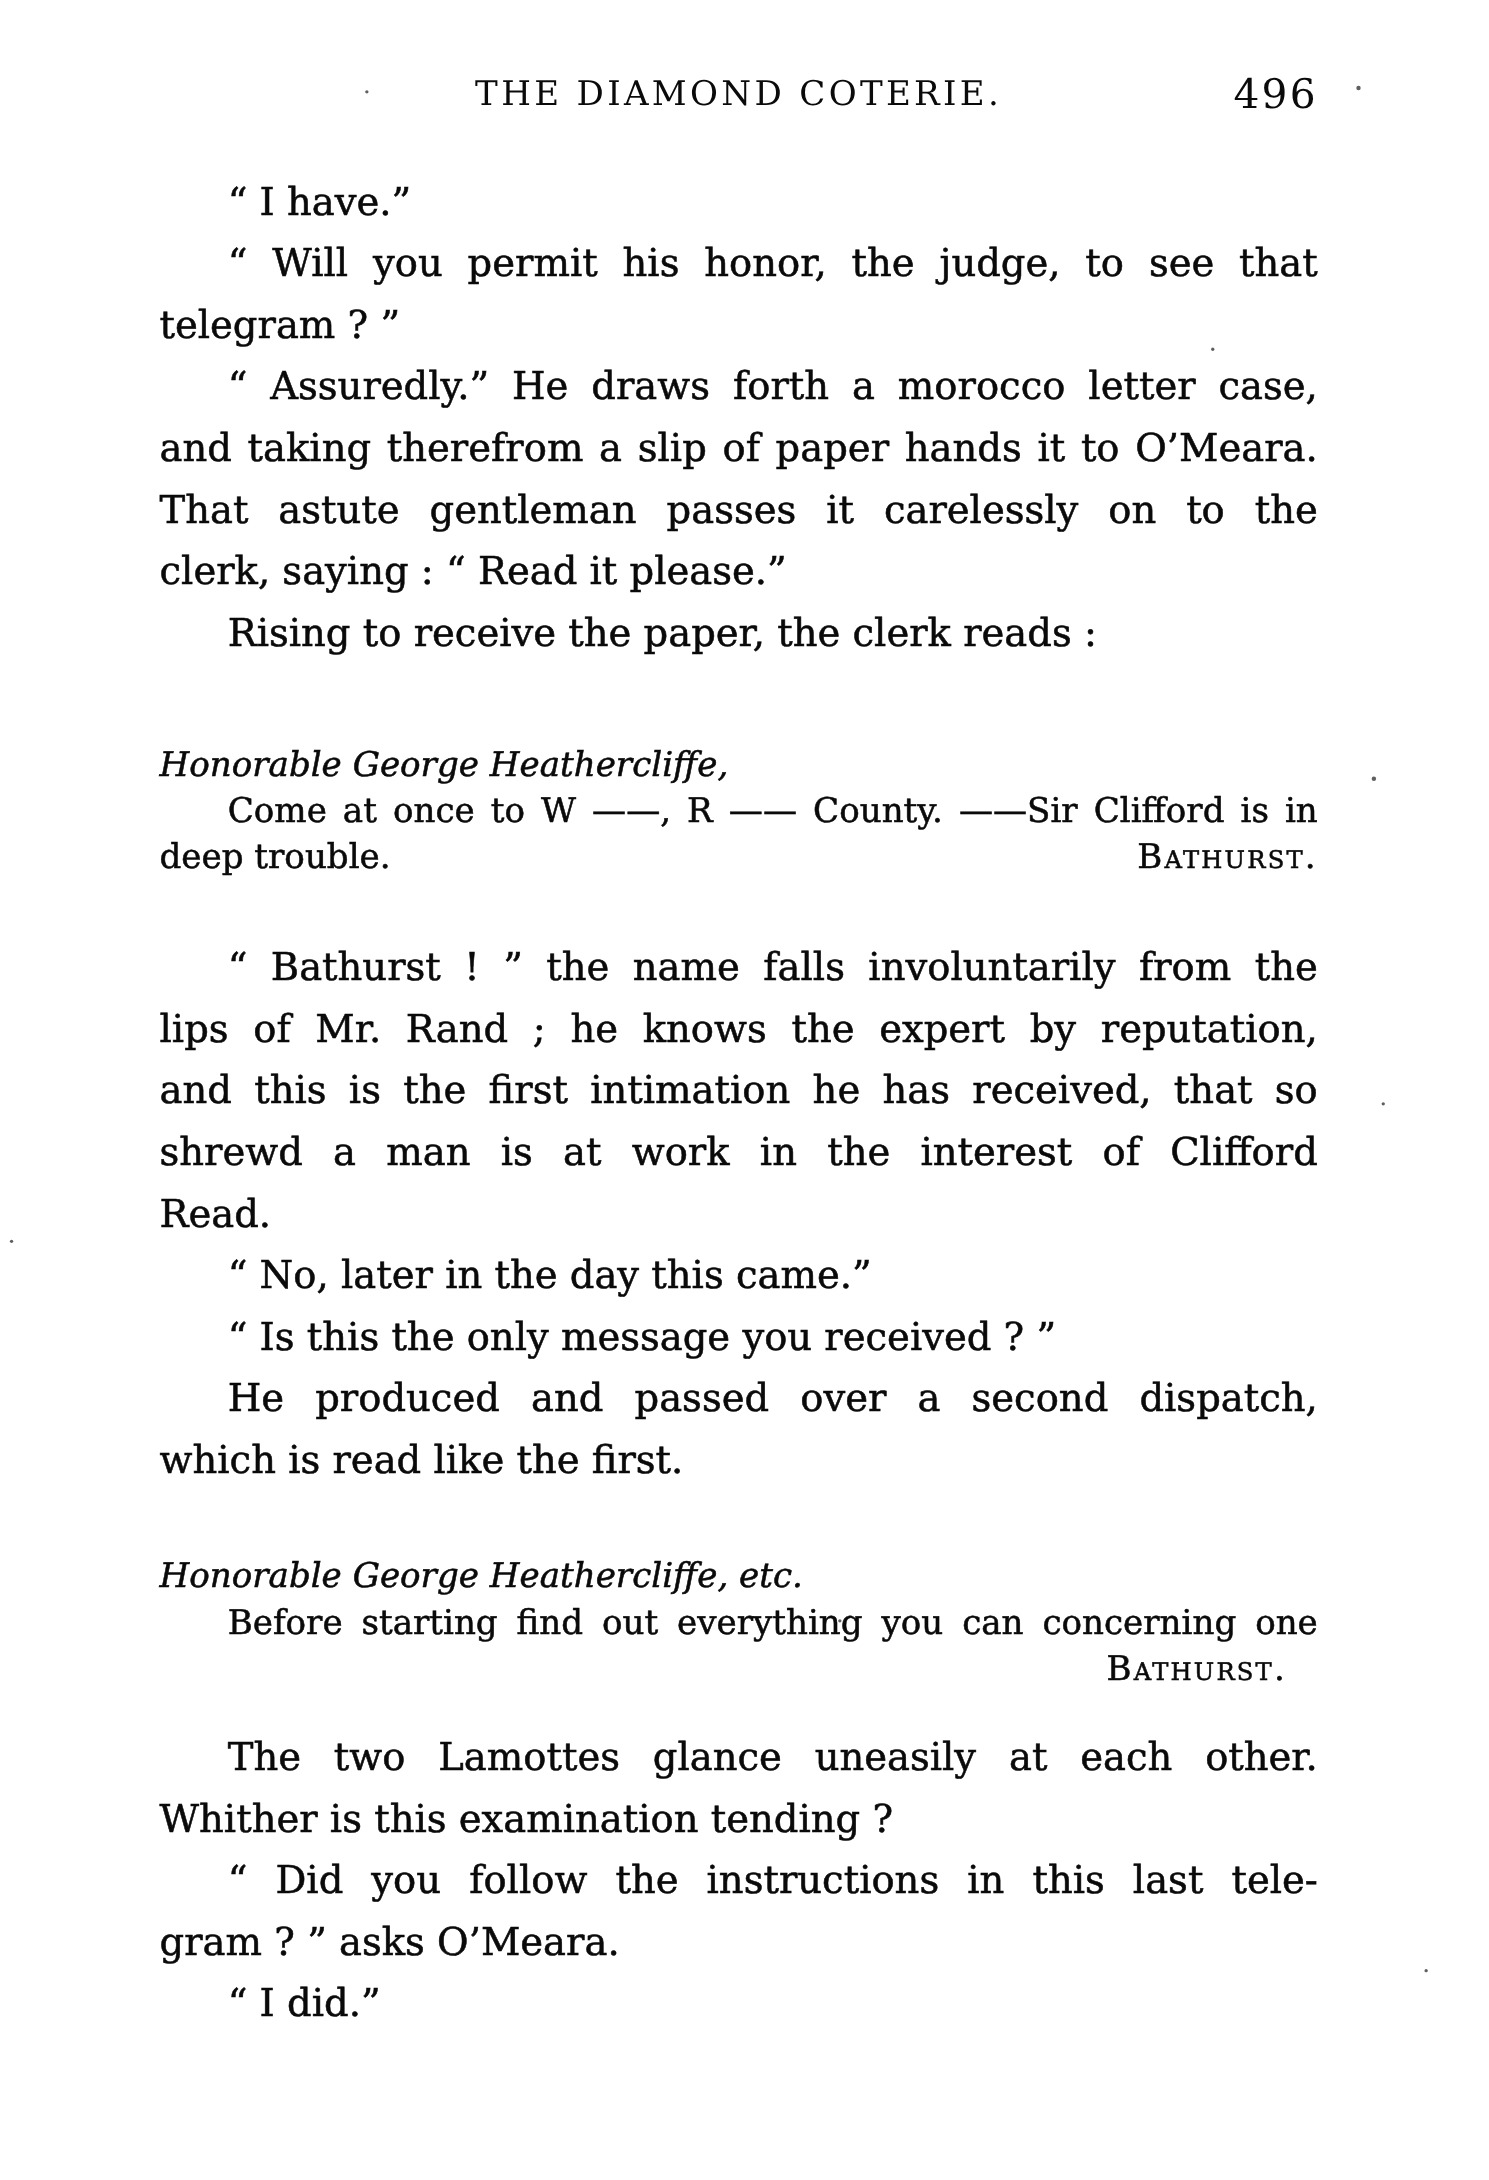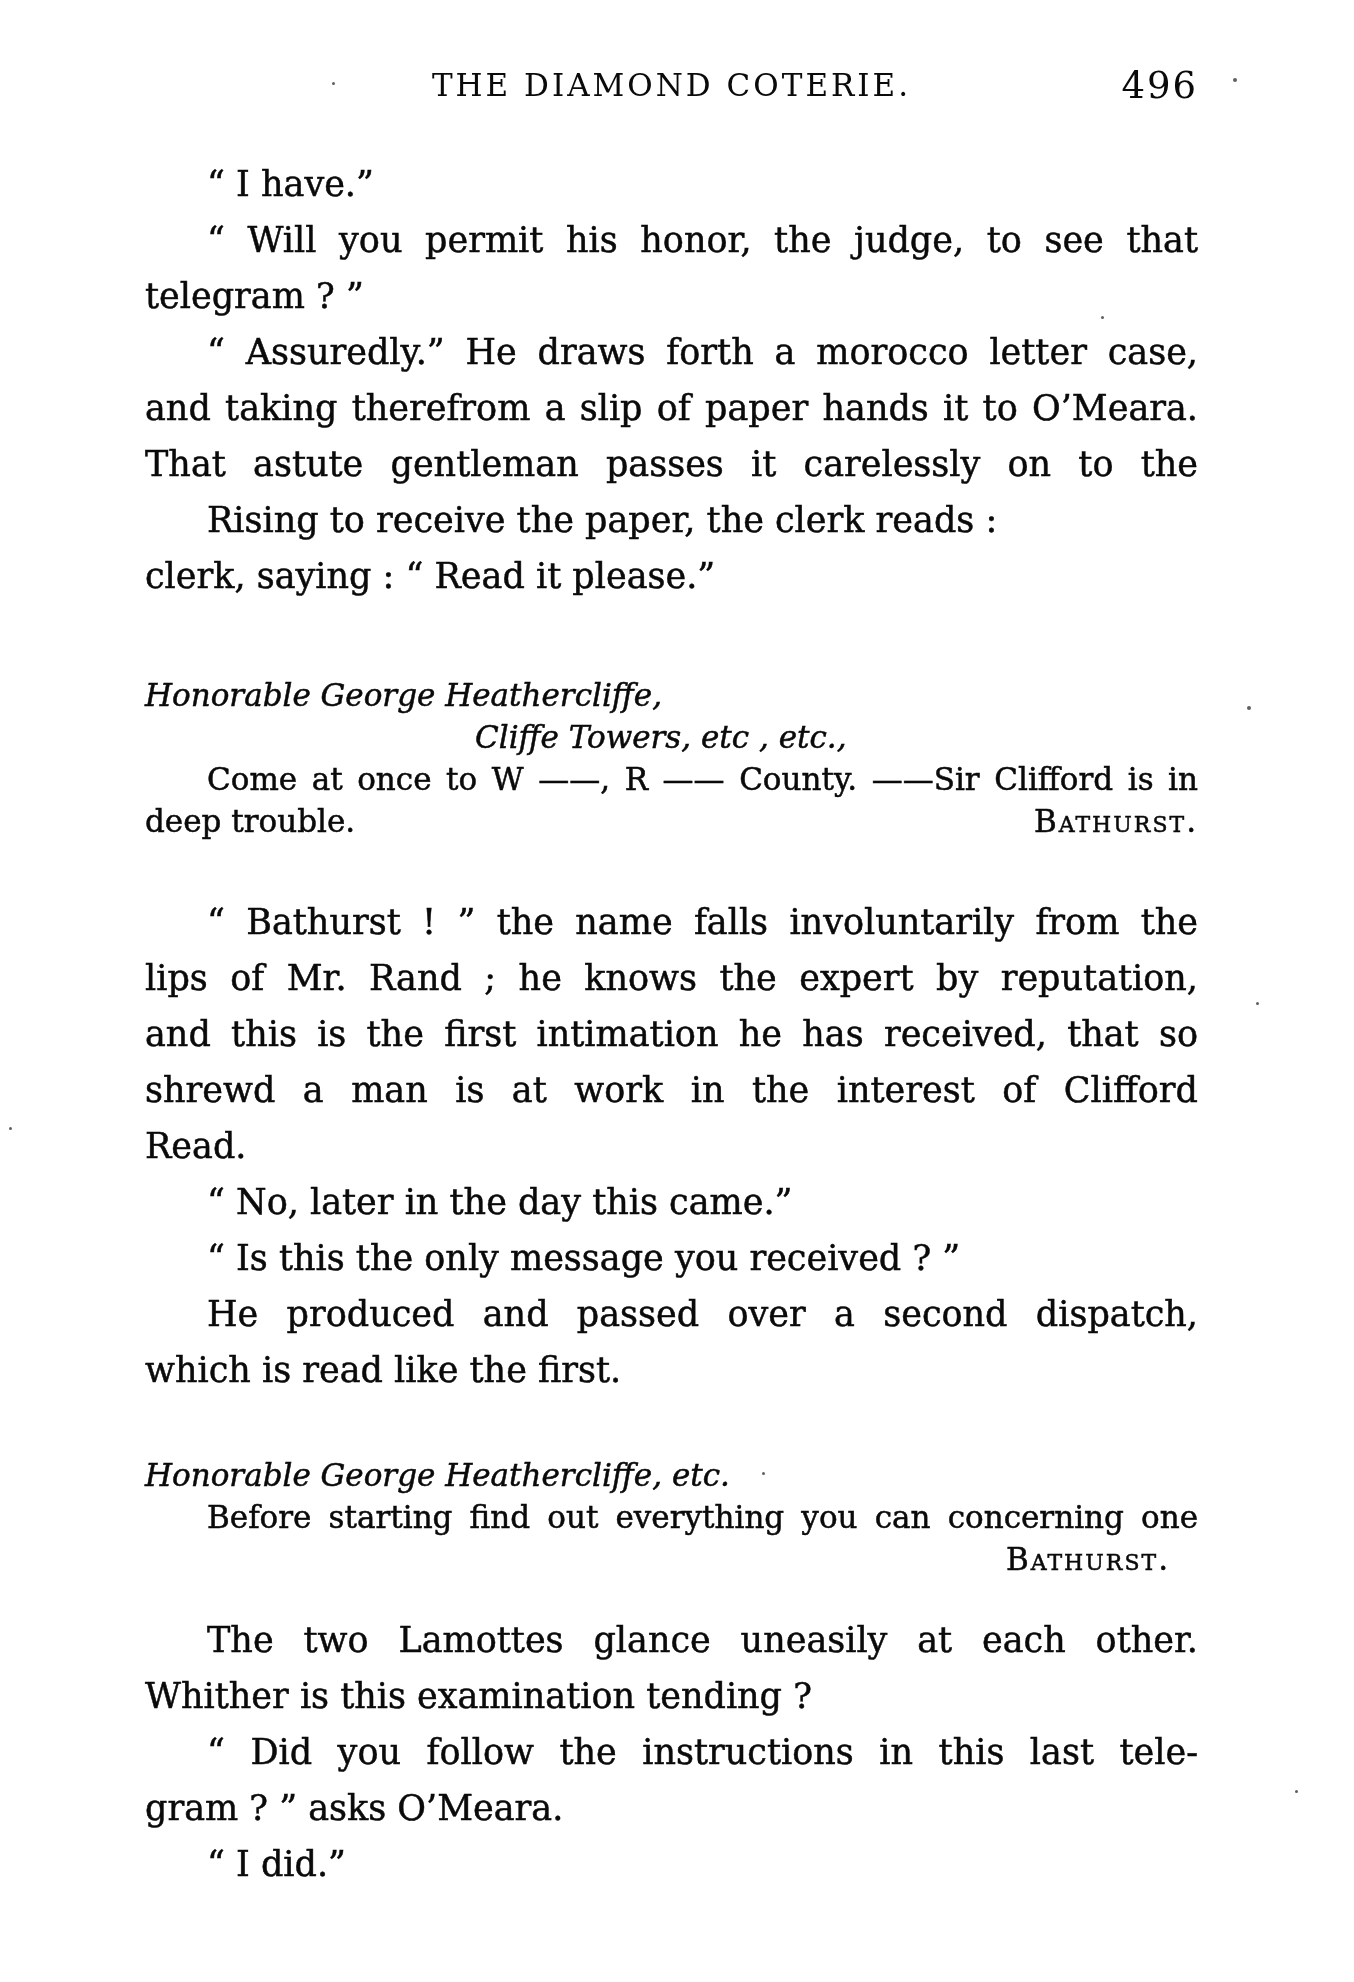--- a/index.html
+++ b/index.html
@@ -87,27 +87,26 @@
 
   <main class="text-col">
 
     <section class="b1">
       <div class="ln ind">“ I have.”</div>
       <div class="ln ind just">“ Will you permit his honor, the judge, to see that</div>
       <div class="ln">telegram ? ”</div>
       <div class="ln ind just">“ Assuredly.” He draws forth a morocco letter case,</div>
       <div class="ln just">and taking therefrom a slip of paper hands it to O’Meara.</div>
       <div class="ln just">That astute gentleman passes it carelessly on to the</div>
+      <div class="ln">clerk, saying : “ Read it please.”</div>
       <div class="ln ind">Rising to receive the paper, the clerk reads :</div>
-      <div class="ln">clerk, saying : “ Read it please.”</div>
     </section>
 
     <section class="tg">
       <div class="ln it">Honorable George Heathercliffe,</div>
-      <div class="ln it addr">Cliffe Towers, etc , etc.,</div>
       <div class="ln ind just">Come at once to W ——, R —— County. ——Sir Clifford is in</div>
       <div class="ln sigline">
         <span>deep trouble.</span>
         <span class="sc">Bathurst.</span>
       </div>
     </section>
 
     <section class="b3">
       <div class="ln ind just">“ Bathurst ! ” the name falls involuntarily from the</div>
       <div class="ln just">lips of Mr. Rand ; he knows the expert by reputation,</div>

